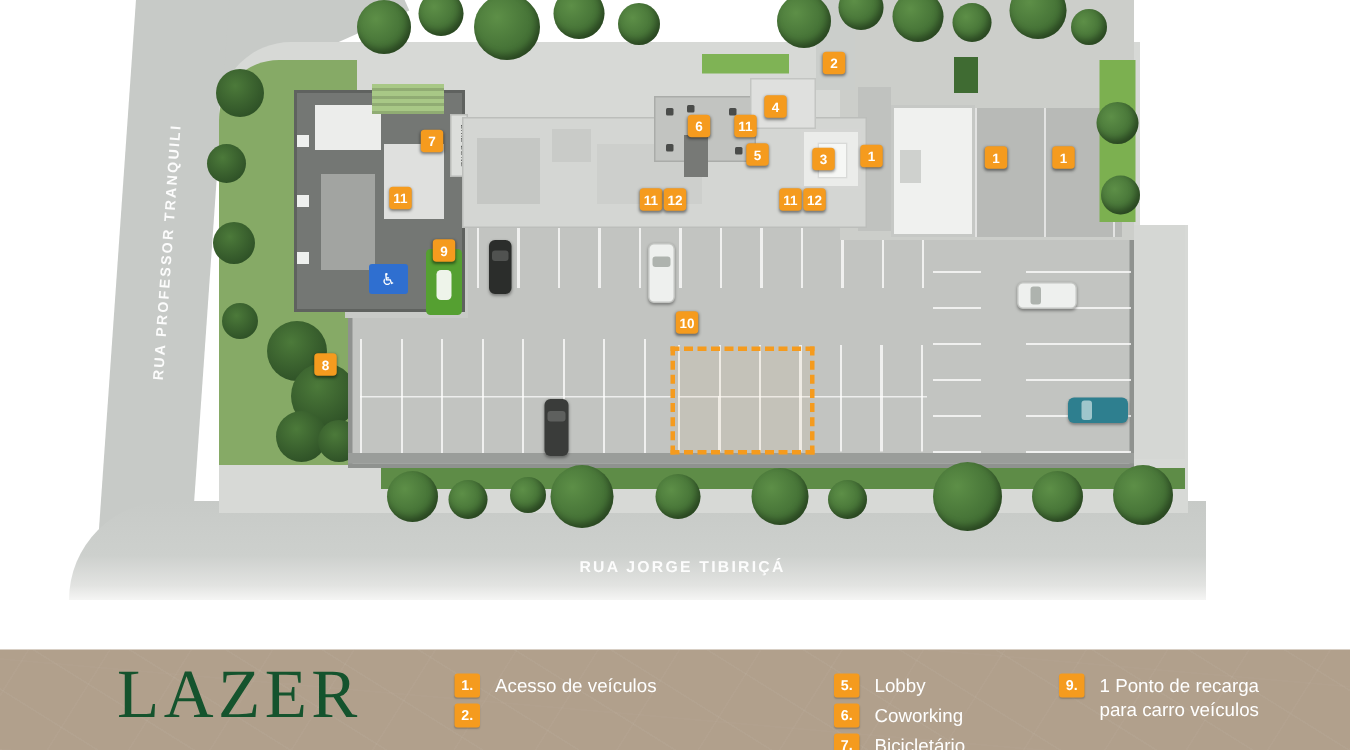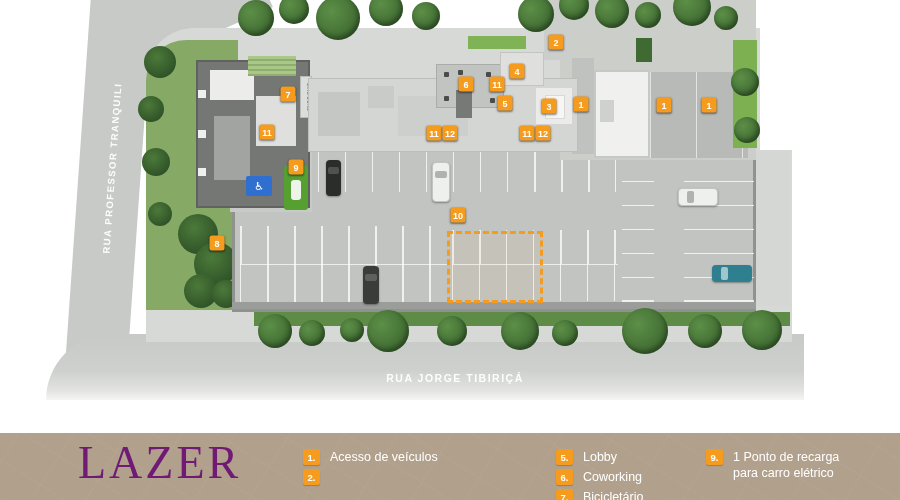--- a/index.html
+++ b/index.html
@@ -37,21 +37,21 @@
   
   .banner{position:absolute;left:0;top:416px;width:900px;height:17px;background:var(--accent,#F59B1E);
           display:flex;align-items:center;}
   .banner span{color:#fff;font-size:13px;font-weight:700;letter-spacing:3px;margin-left:46px;}
   .panel{position:absolute;left:0;top:433px;width:900px;height:67px;background:var(--panel,#B1A08C);overflow:hidden;}
   .panel-pattern{position:absolute;inset:0;opacity:.5;
      background-image:
        repeating-linear-gradient(32deg,rgba(255,255,255,.07) 0 1px,transparent 1px 34px),
        repeating-linear-gradient(-58deg,rgba(255,255,255,.06) 0 1px,transparent 1px 46px),
        repeating-linear-gradient(5deg,rgba(255,255,255,.04) 0 1px,transparent 1px 60px);}
-  .lazer{position:absolute;left:78px;top:3px;color:#701a75;font-family:"Liberation Serif",serif;
+  .lazer{position:absolute;left:78px;top:3px;color:#14532d;font-family:"Liberation Serif",serif;
          font-size:46px;letter-spacing:3px;font-weight:400;}
   .lg-col{position:absolute;top:16px;}
   .lg-item{display:flex;align-items:flex-start;margin-bottom:4px;}
   .lg-badge{flex:none;width:17px;height:16px;background:var(--accent,#F59B1E);color:#fff;
             font-size:9.5px;font-weight:700;display:flex;align-items:center;justify-content:center;
             border-radius:2px;margin-right:10px;box-shadow:0 1px 1px rgba(0,0,0,.2);}
   .lg-text{display:block;}
   .lg-line{display:block;color:#fff;font-size:12.5px;line-height:16px;}
 </style>
 </head>
@@ -247,18 +247,18 @@
             <span class="lg-line">Bicicletário</span>
           </span>
       </div>
     </div>
 
     <div class="lg-col" style="left:706px;">
       <div class="lg-item">
         <span class="lg-badge">9.</span>
         <span class="lg-text">
           <span class="lg-line">1 Ponto de recarga</span>
-          <span class="lg-line">para carro elétrico</span>
+          <span class="lg-line">para carro veículos</span>
         </span>
       </div>
     </div>
   </div>
 </div>
 
 </body></html>

